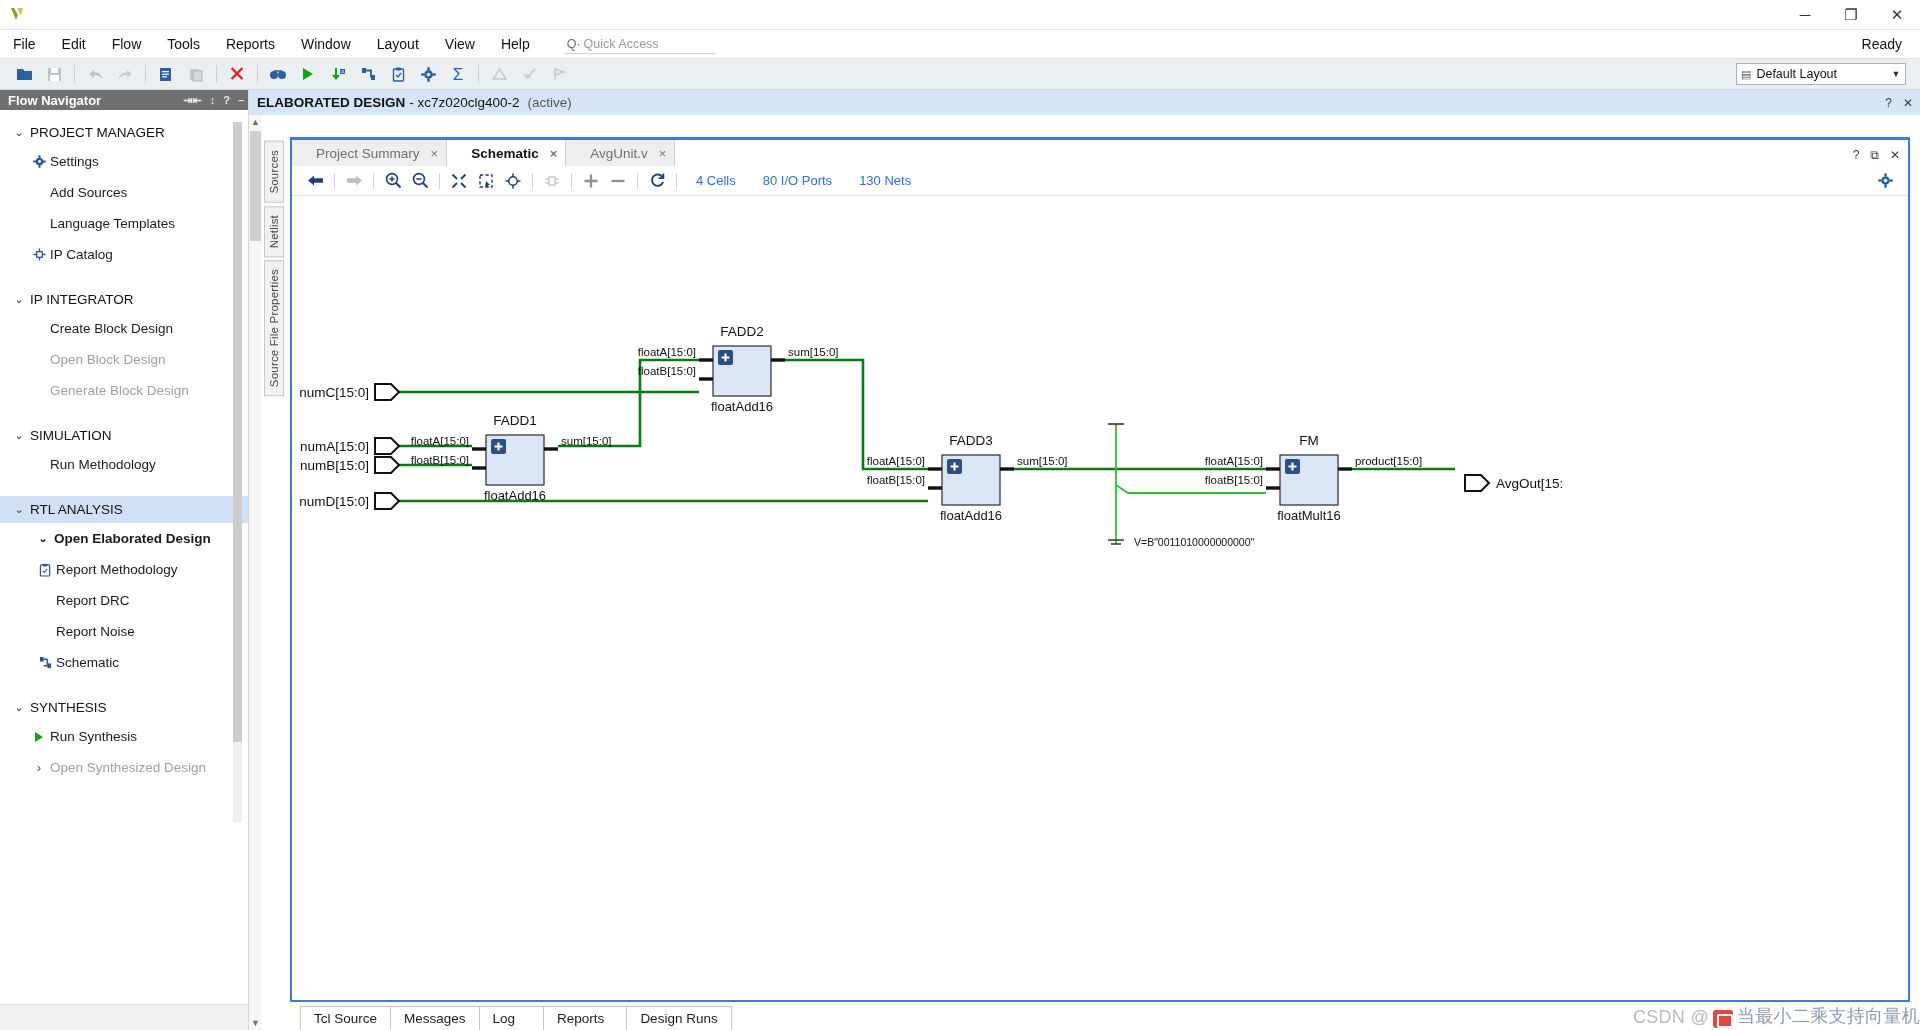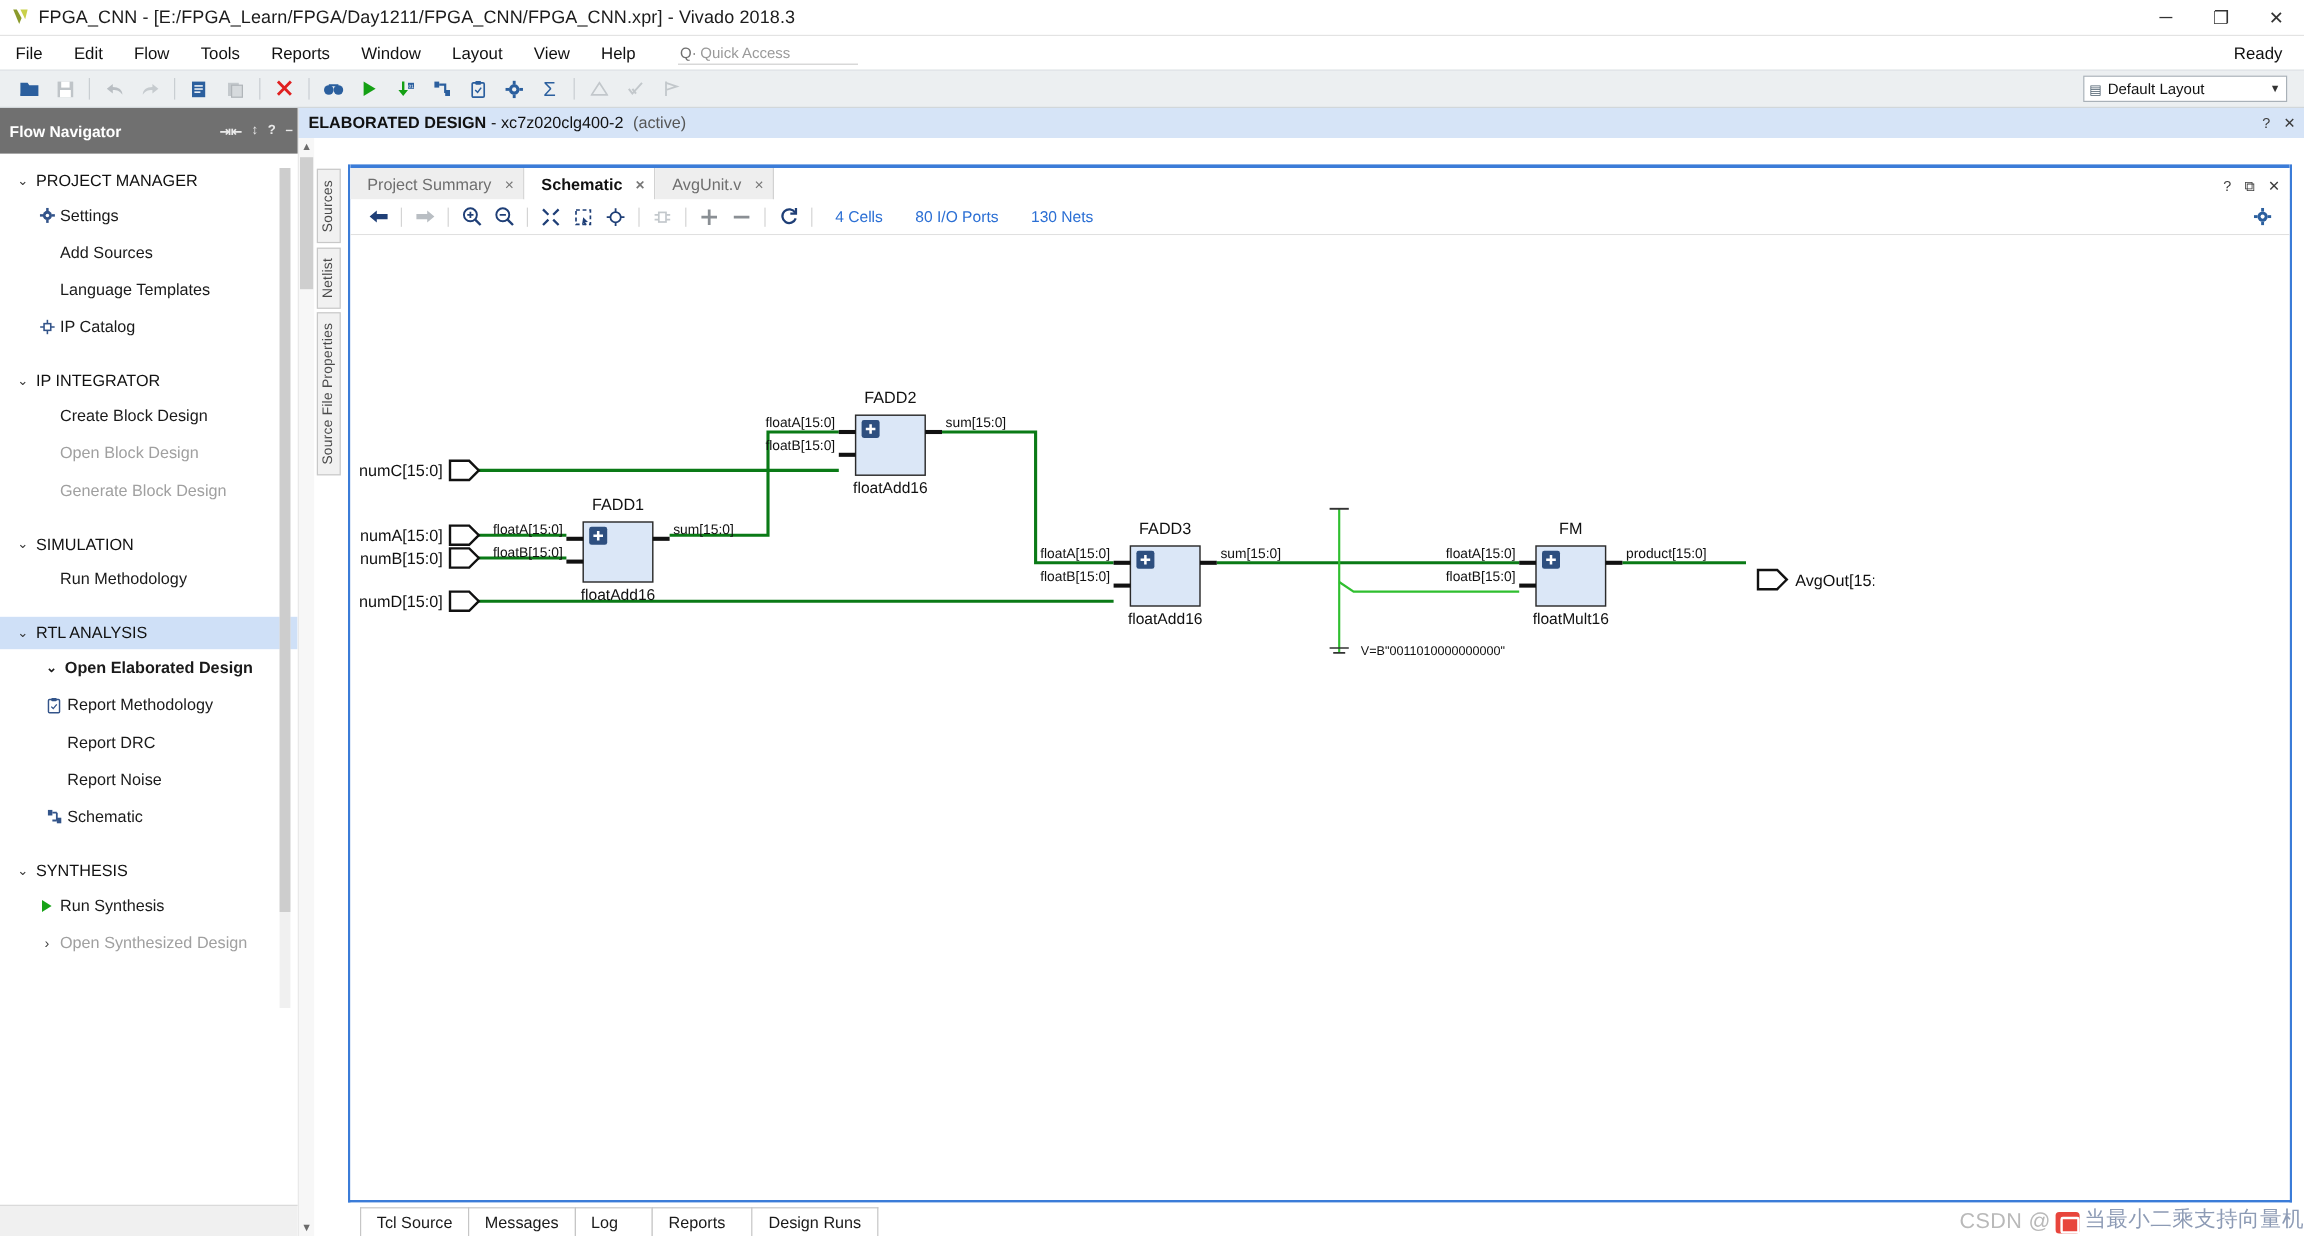--- a/index.html
+++ b/index.html
@@ -58,21 +58,21 @@
   #layout-select .lsicon { margin-right: 5px; color: #4a5c6b; font-size: 11px;}
   #layout-select .lsarrow {
     position: absolute; right: 0; top: 0; width: 18px; height: 20px;
     display: flex; align-items: center; justify-content: center; color: #333; font-size: 9px;
   }
   
   #body { display: flex; height: calc(1030px - 30px - 28px - 32px); }
   
   #flownav { width: 248px; background: #ffffff; display: flex; flex-direction: column; position: relative; }
   #fn-header {
-    height: 38px; background: #707070; color: #fff; display: flex; align-items: center;
+    height: 20px; background: #707070; color: #fff; display: flex; align-items: center;
     padding: 0 4px 0 8px; font-size: 13px; font-weight: bold;
   }
   #fn-header .fn-tools { margin-left: auto; display: flex; gap: 8px; align-items: center; color: #e9e9e9; font-size: 11px; }
   #fn-body { flex: 1; overflow: hidden; position: relative; padding-top: 9px; }
   .fn-section {
     display: flex; align-items: center; height: 27px; padding-left: 8px;
     font-size: 13.5px; color: #111;
   }
   .fn-section .caret { width: 22px; text-align: center; font-size: 11px; color: #333; }
   .fn-section.bold .lbl { font-weight: normal; }
@@ -119,21 +119,21 @@
     align-items: center; justify-content: center; font-size: 9px; color: #6b6b6b;
   }
   #leftscroll .up { top: 0; } #leftscroll .dn { bottom: 0; }
   #leftscroll .trk { position: absolute; left: 1px; top: 16px; width: 11px; height: 110px; background: #cfcfcf; }
   
   #schem-panel { flex: 1; display: flex; flex-direction: column; padding: 22px 10px 0 4px; }
   #schem-window { flex: 1; border: 2px solid #3b7cd8; border-top: none; display: flex; flex-direction: column; background: #fff; position: relative; }
   #tabrow { height: 29px; background: #fff; display: flex; align-items: flex-end; position: relative; }
   #tabrow:before { content:""; position:absolute; left:0; right:0; top:0; height:3px; background:#3b7cd8; }
   .etab {
-    height: 26px; display: flex; align-items: center; padding: 0 8px 0 14px;
+    height: 26px; display: flex; align-items: center; padding: 0 8px 0 24px;
     background: #eeeeee; border-right: 1px solid #d2d2d2; font-size: 13.5px; color: #6e6e6e;
   }
   .etab.active { background: #ffffff; color: #111; font-weight: bold; }
   .etab .x { margin-left: 11px; color: #777; font-size: 13px; }
   #tabrow .help-area { margin-left: auto; display: flex; gap: 11px; padding: 0 8px 4px 0; color: #3b3b3b; font-size: 12px; align-items: flex-end; }
   #schemtb {
     height: 30px; display: flex; align-items: center; border-bottom: 1px solid #e0e0e0;
     padding-left: 10px; gap: 1px; background: #fff;
   }
   .stb { width: 26px; height: 24px; display: flex; align-items: center; justify-content: center; }
@@ -170,21 +170,20 @@
 </head>
 <body>
 
 <div id="titlebar">
   <span id="app-logo">
     <svg width="18" height="18" viewBox="0 0 18 18">
       <path d="M3 2 L8 14 L10 9 L6 2 Z" fill="#8a9a2b"></path>
       <path d="M9 2 L13 10 L15 2 Z" fill="#c9d14a"></path>
     </svg>
   </span>
-  <span id="title-text">FPGA_CNN - [E:/FPGA_Learn/FPGA/Day1211/FPGA_CNN/FPGA_CNN.xpr] - Vivado 2018.3</span>
   <div id="win-controls">
     <div class="win-btn">─</div>
     <div class="win-btn">❐</div>
     <div class="win-btn close">✕</div>
   </div>
 </div>
 
 <div id="menubar">
   <div class="menu-item">File</div>
   <div class="menu-item">Edit</div>

